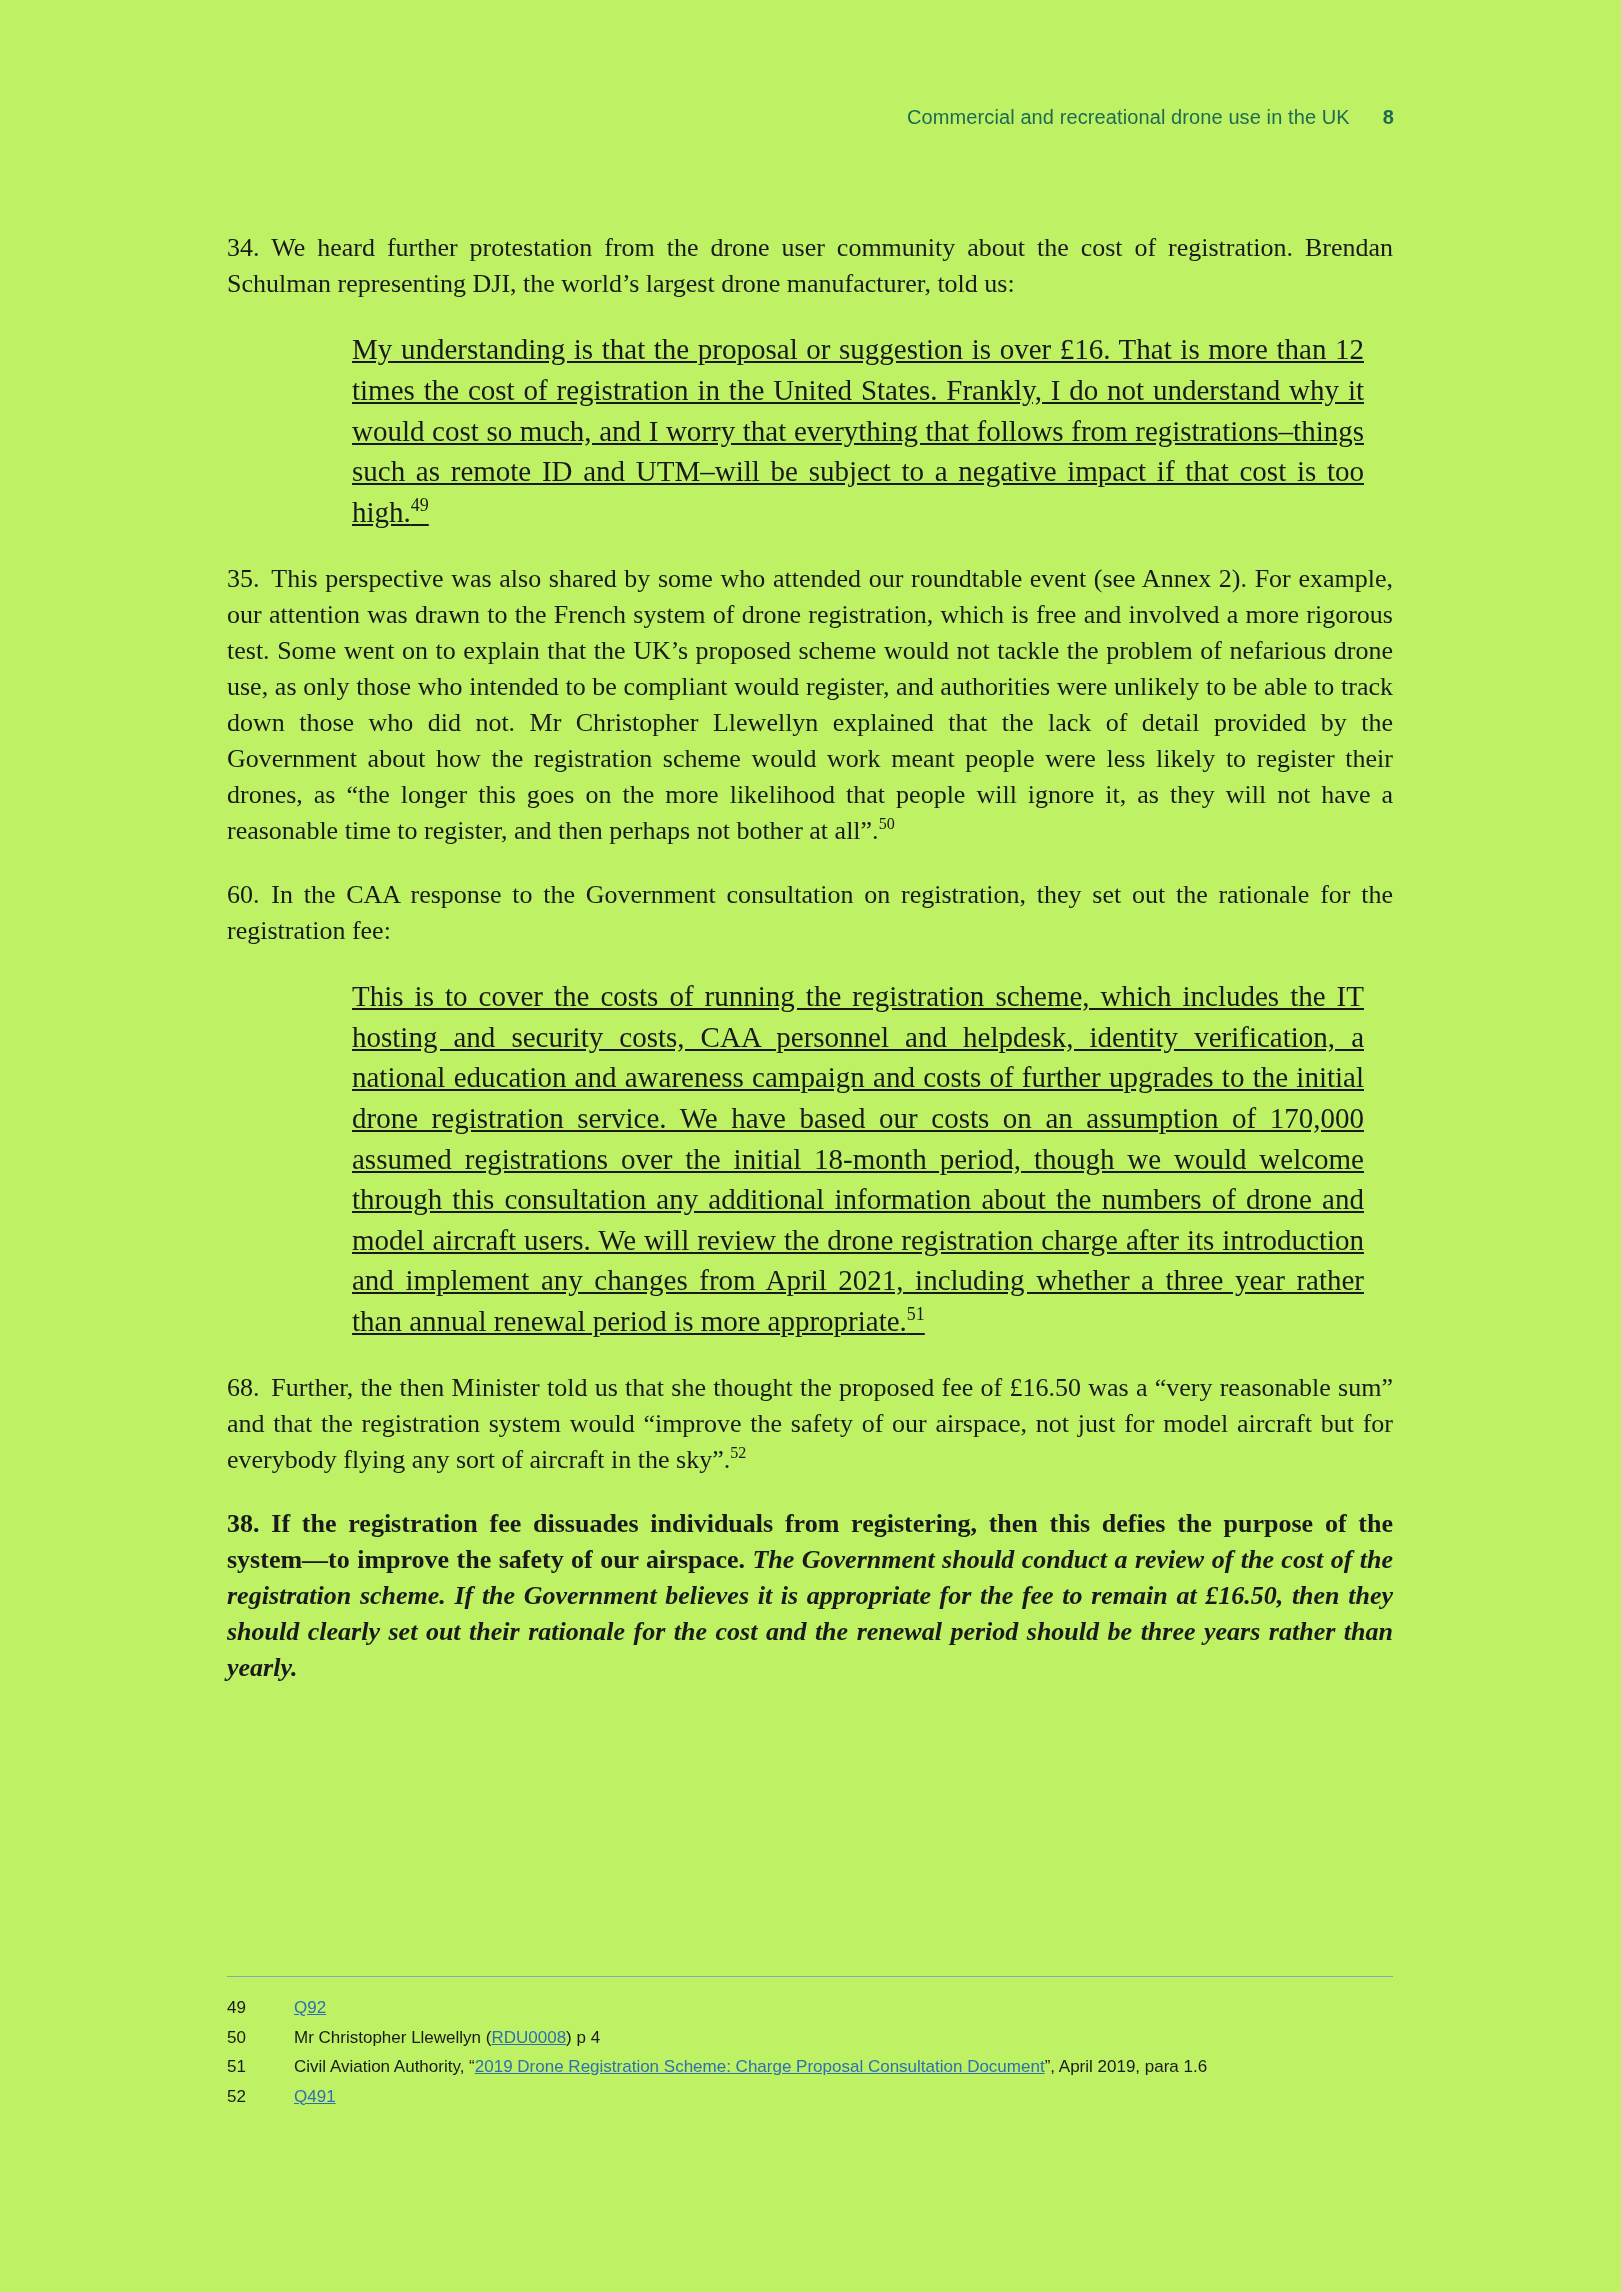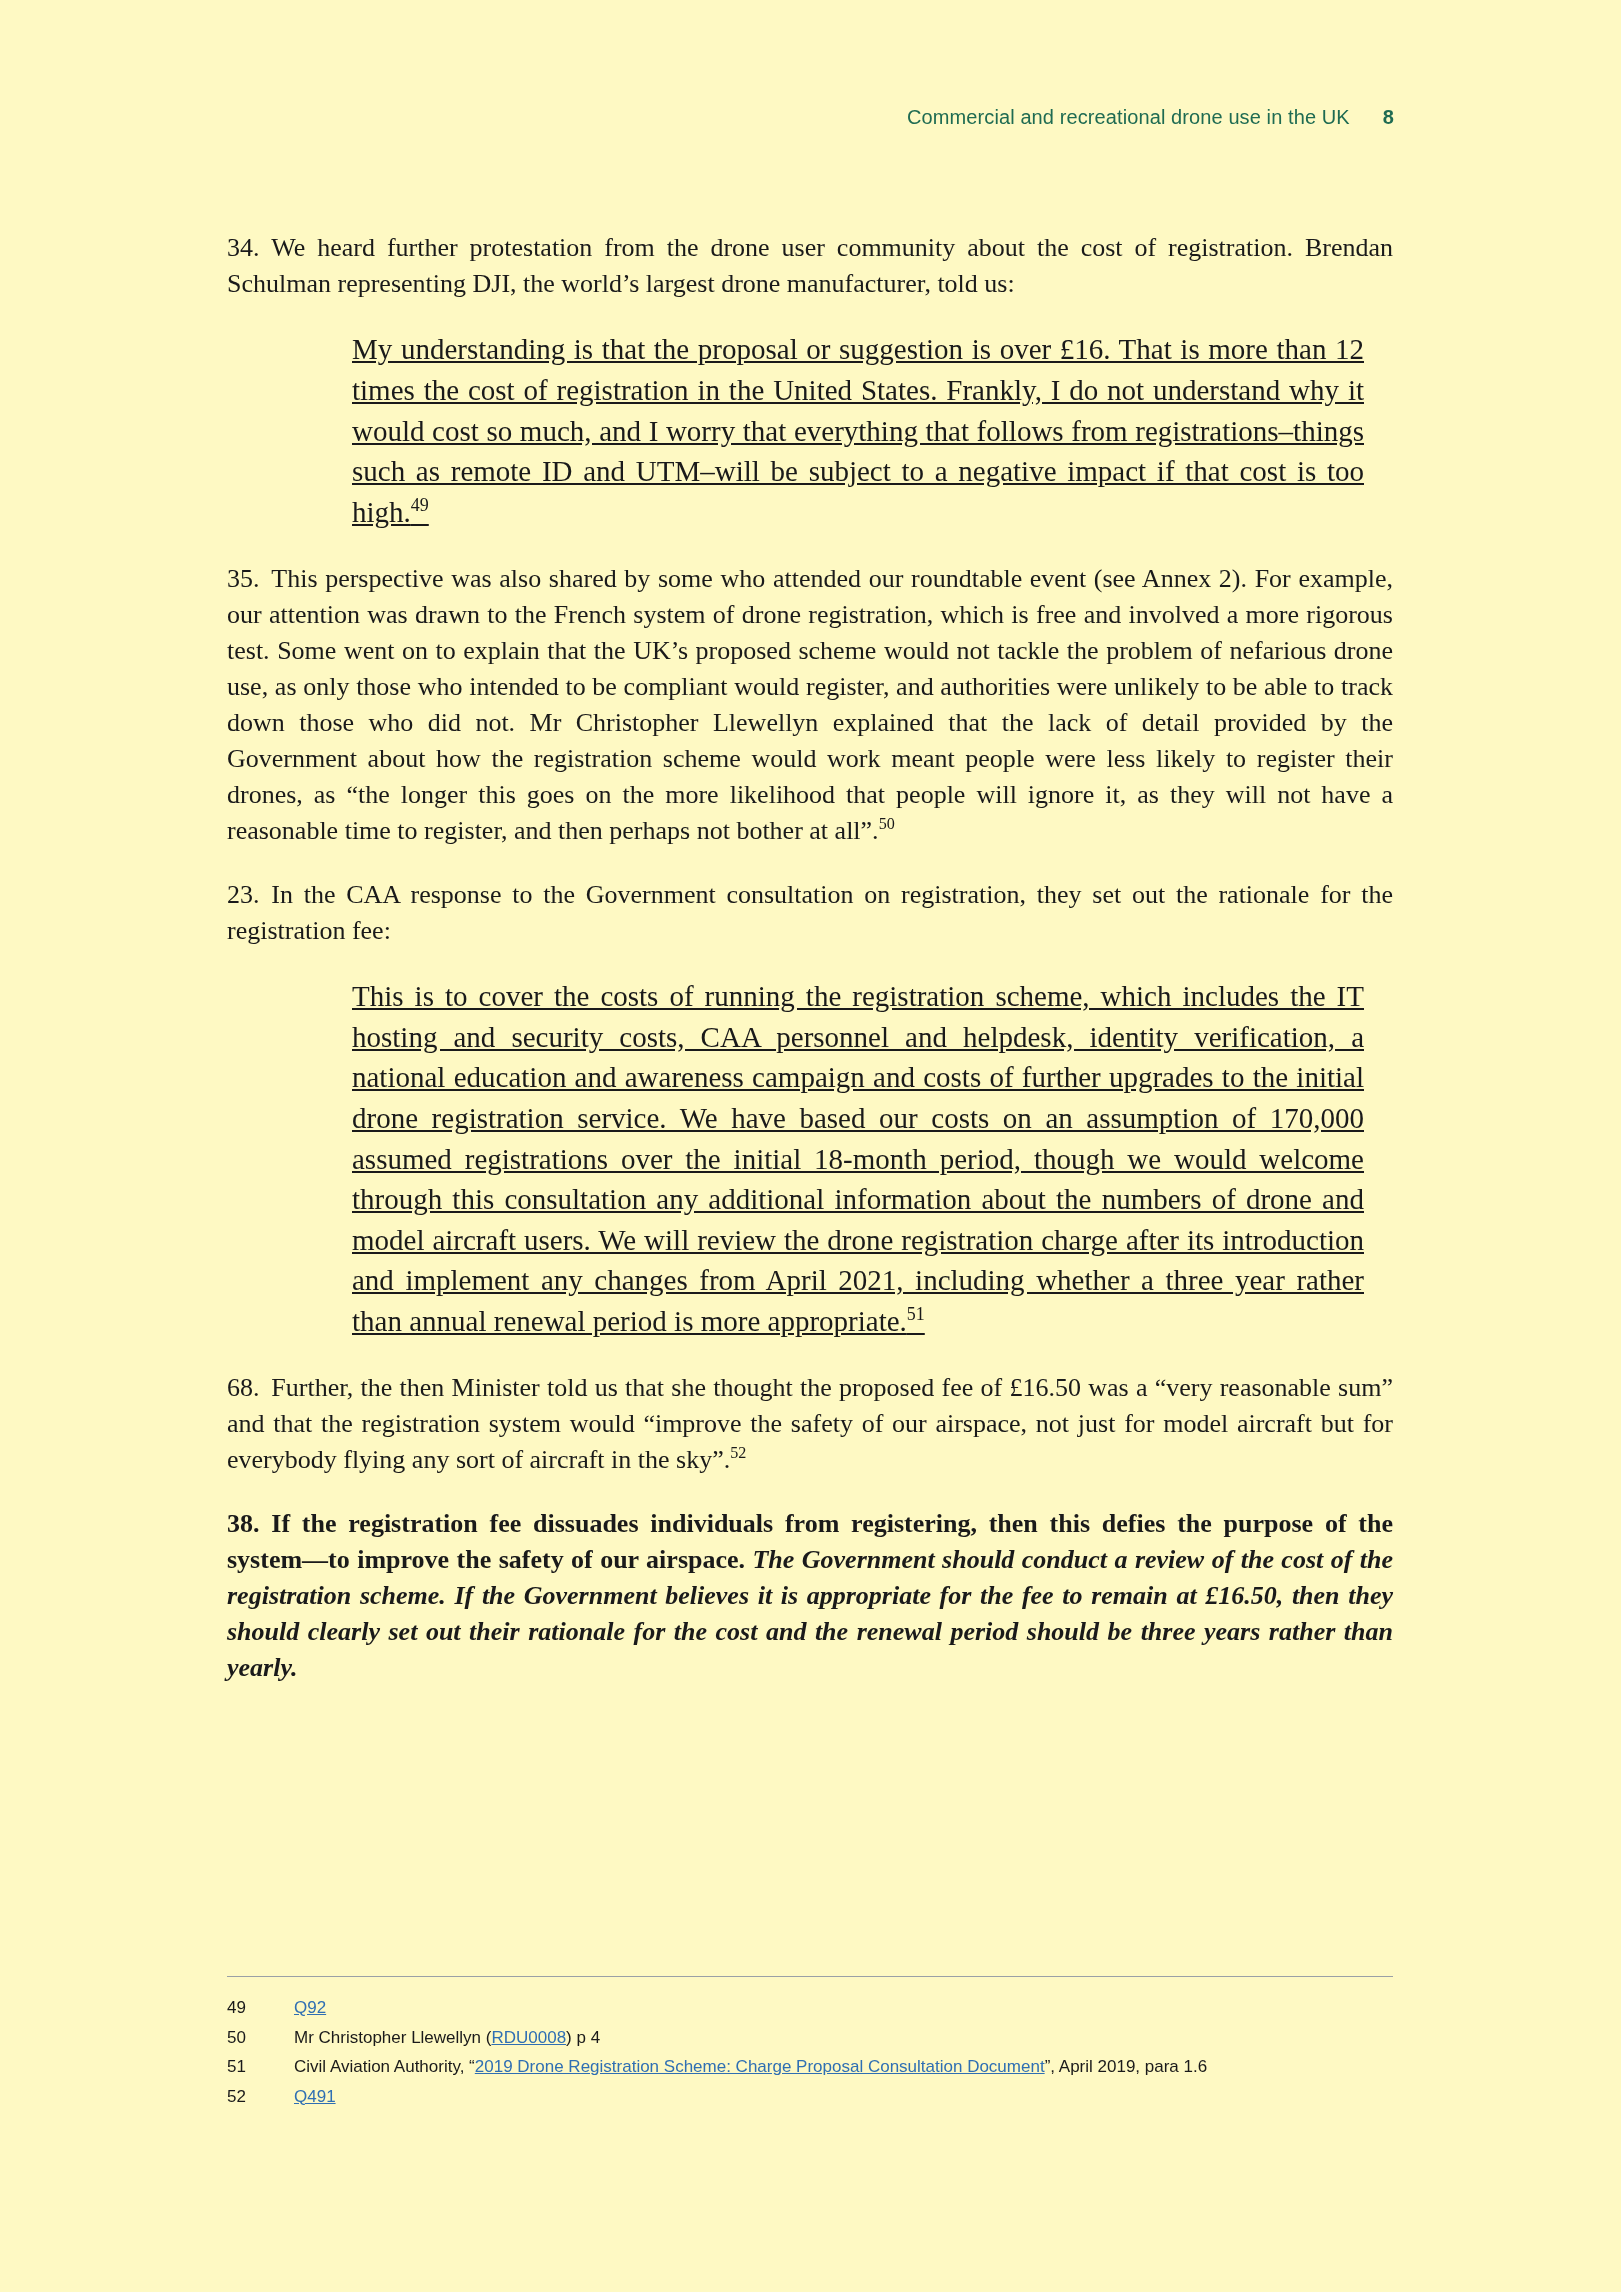--- a/index.html
+++ b/index.html
@@ -4,21 +4,21 @@
 <style>
   html, body {
     margin: 0;
     padding: 0;
     background: #ffffff;
   }
   .page {
     position: relative;
     width: 1621px;
     height: 2293px;
-    background: #fef9c3;
+    background: #bef264;
     font-family: "Liberation Serif", serif;
     color: #1a1a1a;
     box-sizing: border-box;
   }
   .header {
     position: absolute;
     top: 106px;
     left: 227px;
     right: 227px;
     display: flex;
@@ -126,21 +126,21 @@
 
     <blockquote>
       <span>My understanding is that the proposal or suggestion is over £16. That is more than 12 times the cost of registration in the United States. Frankly, I do not understand why it would cost so much, and I worry that everything that follows from registrations–things such as remote ID and UTM–will be subject to a negative impact if that cost is too high.</span><sup>49</sup>
     </blockquote>
 
     <p class="para">
       <span class="num">35.</span><span>This perspective was also shared by some who attended our roundtable event (see Annex 2). For example, our attention was drawn to the French system of drone registration, which is free and involved a more rigorous test. Some went on to explain that the UK’s proposed scheme would not tackle the problem of nefarious drone use, as only those who intended to be compliant would register, and authorities were unlikely to be able to track down those who did not. Mr Christopher Llewellyn explained that the lack of detail provided by the Government about how the registration scheme would work meant people were less likely to register their drones, as “the longer this goes on the more likelihood that people will ignore it, as they will not have a reasonable time to register, and then perhaps not bother at all”.</span><sup>50</sup>
     </p>
 
     <p class="para">
-      <span class="num">23.</span><span>In the CAA response to the Government consultation on registration, they set out the rationale for the registration fee:</span>
+      <span class="num">60.</span><span>In the CAA response to the Government consultation on registration, they set out the rationale for the registration fee:</span>
     </p>
 
     <blockquote>
       <span>This is to cover the costs of running the registration scheme, which includes the IT hosting and security costs, CAA personnel and helpdesk, identity verification, a national education and awareness campaign and costs of further upgrades to the initial drone registration service. We have based our costs on an assumption of 170,000 assumed registrations over the initial 18-month period, though we would welcome through this consultation any additional information about the numbers of drone and model aircraft users. We will review the drone registration charge after its introduction and implement any changes from April 2021, including whether a three year rather than annual renewal period is more appropriate.</span><sup>51</sup>
     </blockquote>
 
     <p class="para">
       <span class="num">68.</span><span>Further, the then Minister told us that she thought the proposed fee of £16.50 was a “very reasonable sum” and that the registration system would “improve the safety of our airspace, not just for model aircraft but for everybody flying any sort of aircraft in the sky”.</span><sup>52</sup>
     </p>
 

